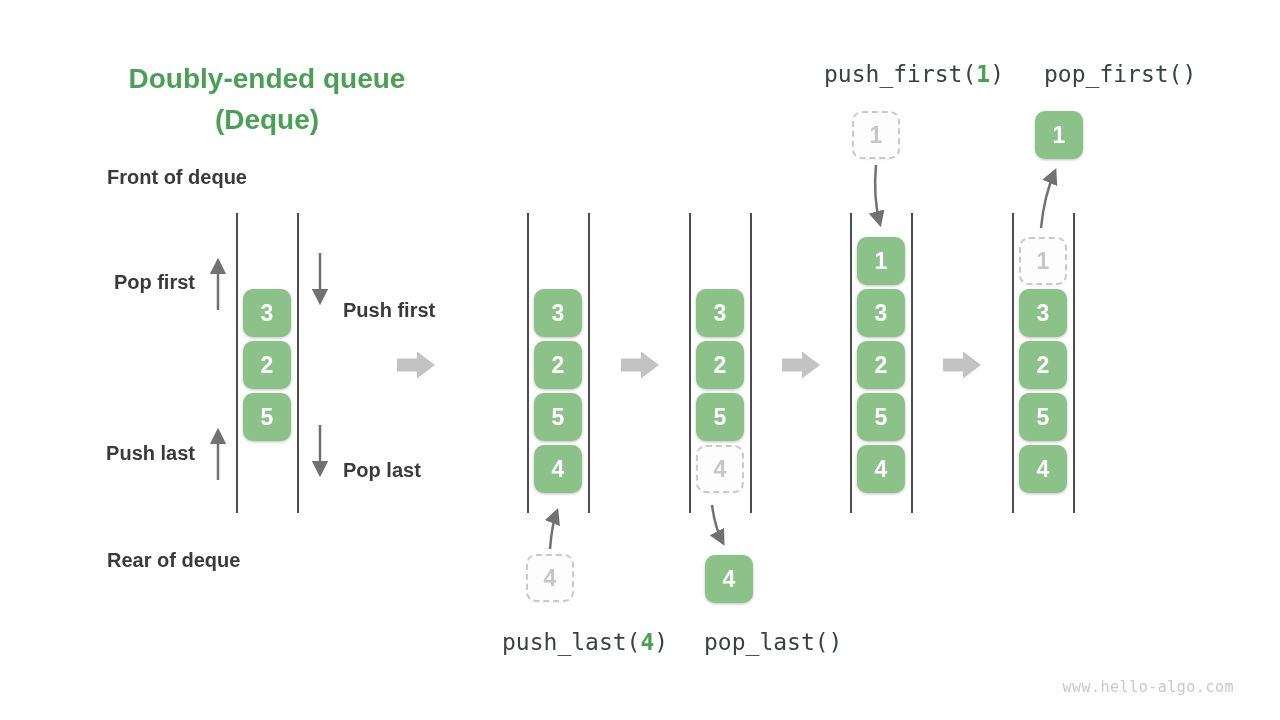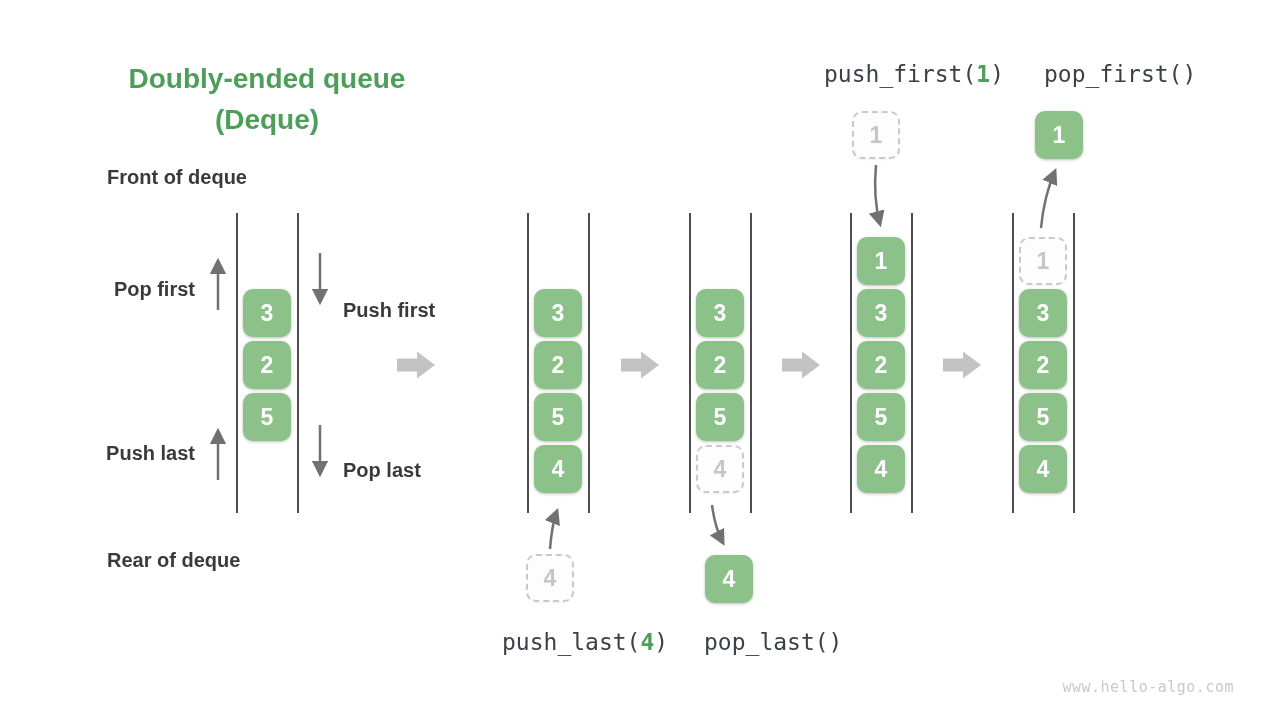--- a/index.html
+++ b/index.html
@@ -27,21 +27,21 @@
   
   .lbl {
     color: #3A3A3A;
     font-size: 20px;
     font-weight: bold;
     line-height: 22px;
     white-space: nowrap;
   }
   .lbl-front { left: 107px; top: 166px; width: 320px; text-align: left; }
   .lbl-rear  { left: 107px; top: 549px; width: 320px; text-align: left; }
-  .lbl-pop-first  { left: 39px;  top: 278px; width: 156px; text-align: right; }
+  .lbl-pop-first  { left: 39px;  top: 271px; width: 156px; text-align: right; }
   .lbl-push-first { left: 343px; top: 271px; margin-top: 28px; }
   .lbl-push-last  { left: 39px;  top: 442px; width: 156px; text-align: right; }
   .lbl-pop-last   { left: 343px; top: 442px; margin-top: 17px; }
 
   
   .op {
     font-family: "DejaVu Sans Mono", monospace;
     font-size: 23px;
     color: #3B4046;
     white-space: nowrap;

